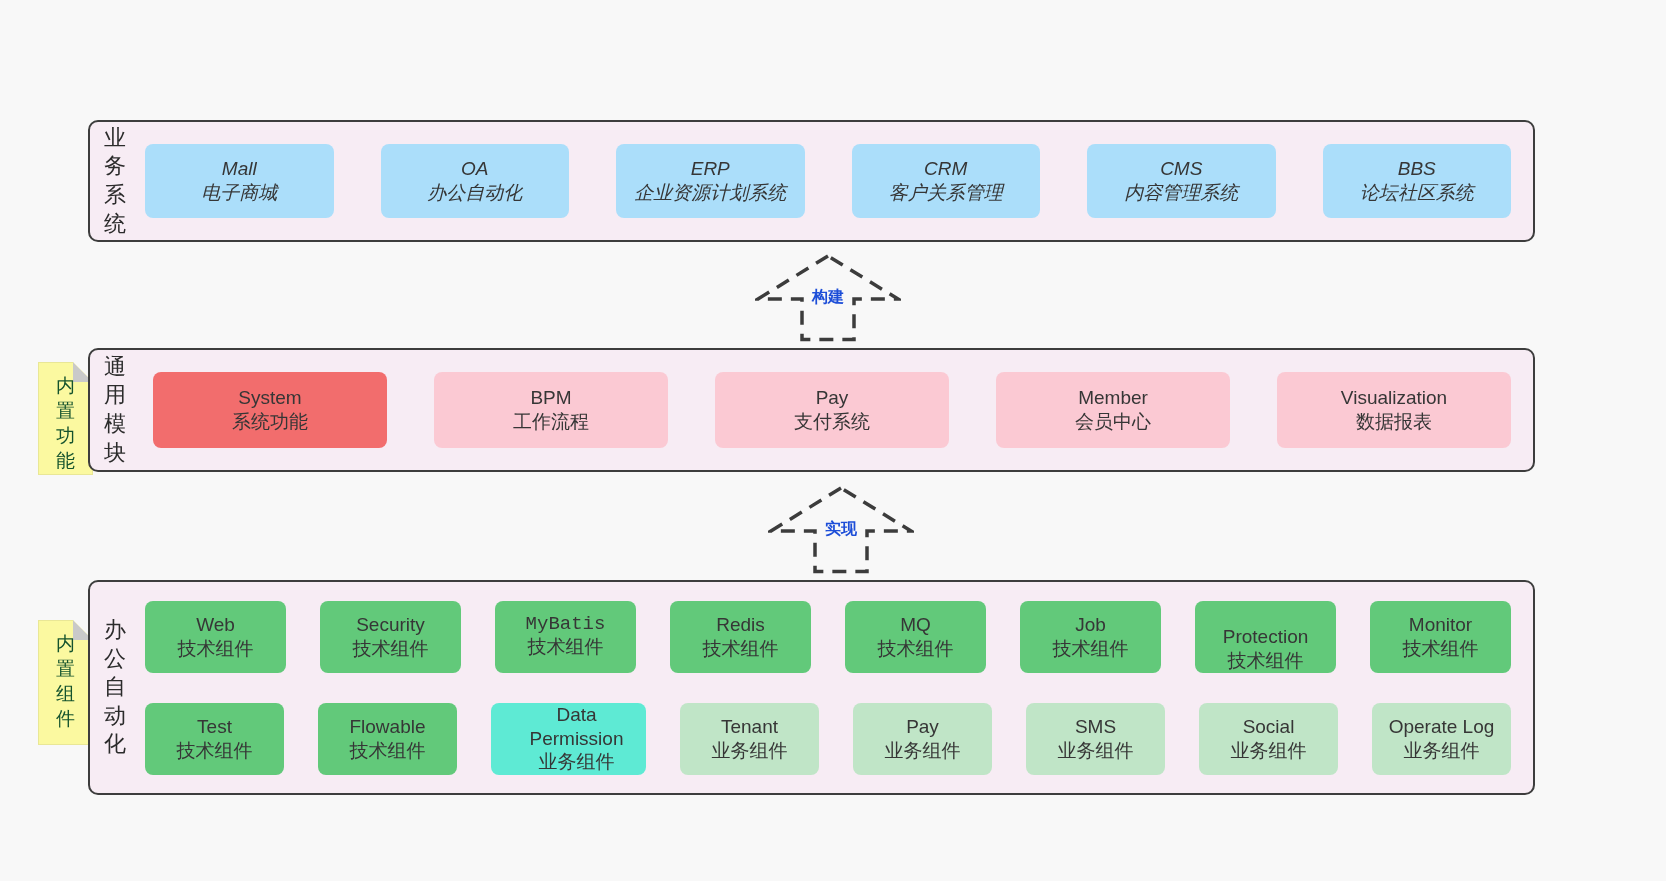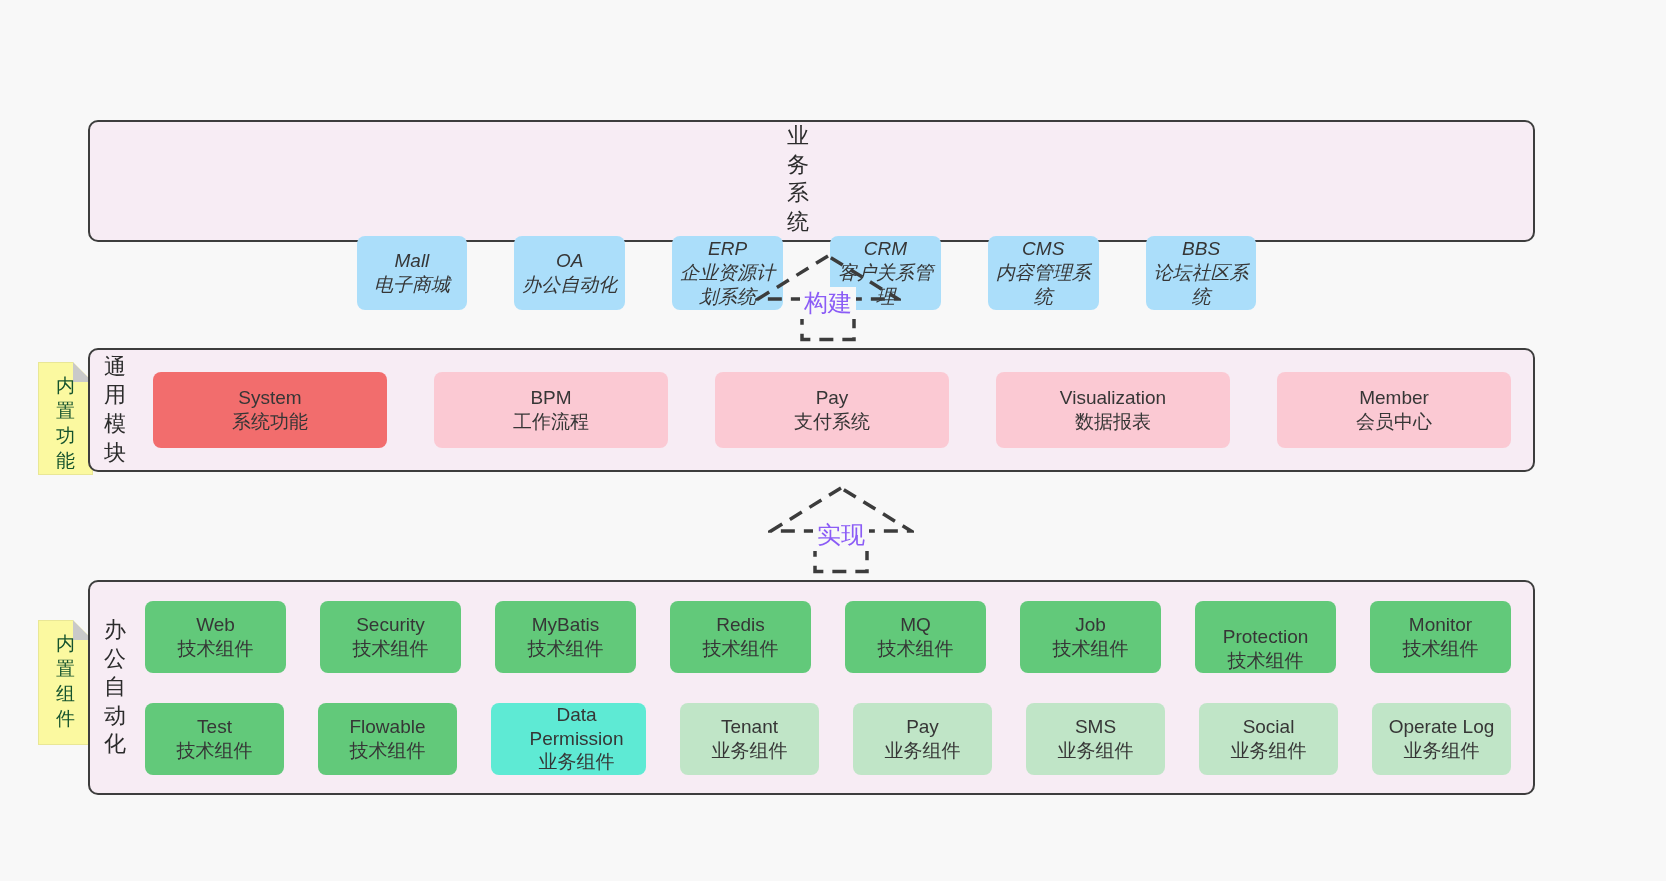--- a/index.html
+++ b/index.html
@@ -41,21 +41,21 @@
   .panel{
     position:absolute;left:88px;width:1447px;
     box-sizing:border-box;
     background:#f7ecf4;
     border:2.5px solid #3d3d3d;
     border-radius:10px;
     z-index:1;
     display:flex;align-items:center;
     padding:0 22px 0 12px;
   }
-  .panel1{top:120px;height:122px;flex-direction:column;}
+  .panel1{top:120px;height:122px;}
   .panel2{top:348px;height:124px;gap:8px;}
   .panel3{top:580px;height:215px;}
   .side-label{
     flex:0 0 26px;
     width:26px;margin-right:17px;
     font-size:22px;line-height:1.3;text-align:center;
     word-break:break-all;overflow-wrap:anywhere;
     color:#2b2b2b;
   }
   .rows{
@@ -80,21 +80,21 @@
   .arrow{
     position:absolute;width:146px;height:88px;z-index:2;
   }
   .arrow1{left:755px;top:254px;}
   .arrow2{left:768px;top:486px;}
   .arrow svg{display:block;width:100%;height:100%;}
   .arrow .arrow-label{
     position:absolute;left:50%;top:33px;transform:translateX(-50%);
     background:#f8f8f8;
     padding:0 4px;
-    font-size:24px;color:#8b5cf6;white-space:nowrap;
+    font-size:16px;color:#1d4ed8;white-space:nowrap;font-weight:bold;
   }
 </style>
 </head>
 <body>
 
 <div class="stage">
 
   <div class="sticky sticky1">
     <div class="fold"></div>
     <div class="sticky-label">内置功能</div>
@@ -154,26 +154,26 @@
           </div>
           <div class="box" style="background: rgb(251, 201, 211);">
             <div class="box-title">BPM</div>
             <div class="box-subtitle">工作流程</div>
           </div>
           <div class="box" style="background: rgb(251, 201, 211);">
             <div class="box-title">Pay</div>
             <div class="box-subtitle">支付系统</div>
           </div>
           <div class="box" style="background: rgb(251, 201, 211);">
+            <div class="box-title">Member</div>
+            <div class="box-subtitle">会员中心</div>
+          </div>
+          <div class="box" style="background: rgb(251, 201, 211);">
             <div class="box-title">Visualization</div>
             <div class="box-subtitle">数据报表</div>
-          </div>
-          <div class="box" style="background: rgb(251, 201, 211);">
-            <div class="box-title">Member</div>
-            <div class="box-subtitle">会员中心</div>
           </div>
         </div>
       </div>
   </div>
 
   <div class="arrow arrow2">
     <svg viewBox="0 0 146 88">
       <path d="M73 2 L3 45 L47 45 L47 85.5 L99 85.5 L99 45 L143 45 Z" fill="none" stroke="#3c3c3c" stroke-width="3.5" stroke-dasharray="14 9" stroke-linejoin="miter"></path>
     </svg>
     <span class="arrow-label">实现</span>
@@ -184,21 +184,21 @@
     <div class="rows">
         <div class="box-row">
           <div class="box" style="background: rgb(98, 201, 122);">
             <div class="box-title">Web</div>
             <div class="box-subtitle">技术组件</div>
           </div>
           <div class="box" style="background: rgb(98, 201, 122);">
             <div class="box-title">Security</div>
             <div class="box-subtitle">技术组件</div>
           </div>
-          <div class="box" style="background: rgb(98, 201, 122);">
+          <div class="box" style="background: rgb(98, 201, 122); font-family: Liberation Mono, monospace;">
             <div class="box-title">MyBatis</div>
             <div class="box-subtitle">技术组件</div>
           </div>
           <div class="box" style="background: rgb(98, 201, 122);">
             <div class="box-title">Redis</div>
             <div class="box-subtitle">技术组件</div>
           </div>
           <div class="box" style="background: rgb(98, 201, 122);">
             <div class="box-title">MQ</div>
             <div class="box-subtitle">技术组件</div>

